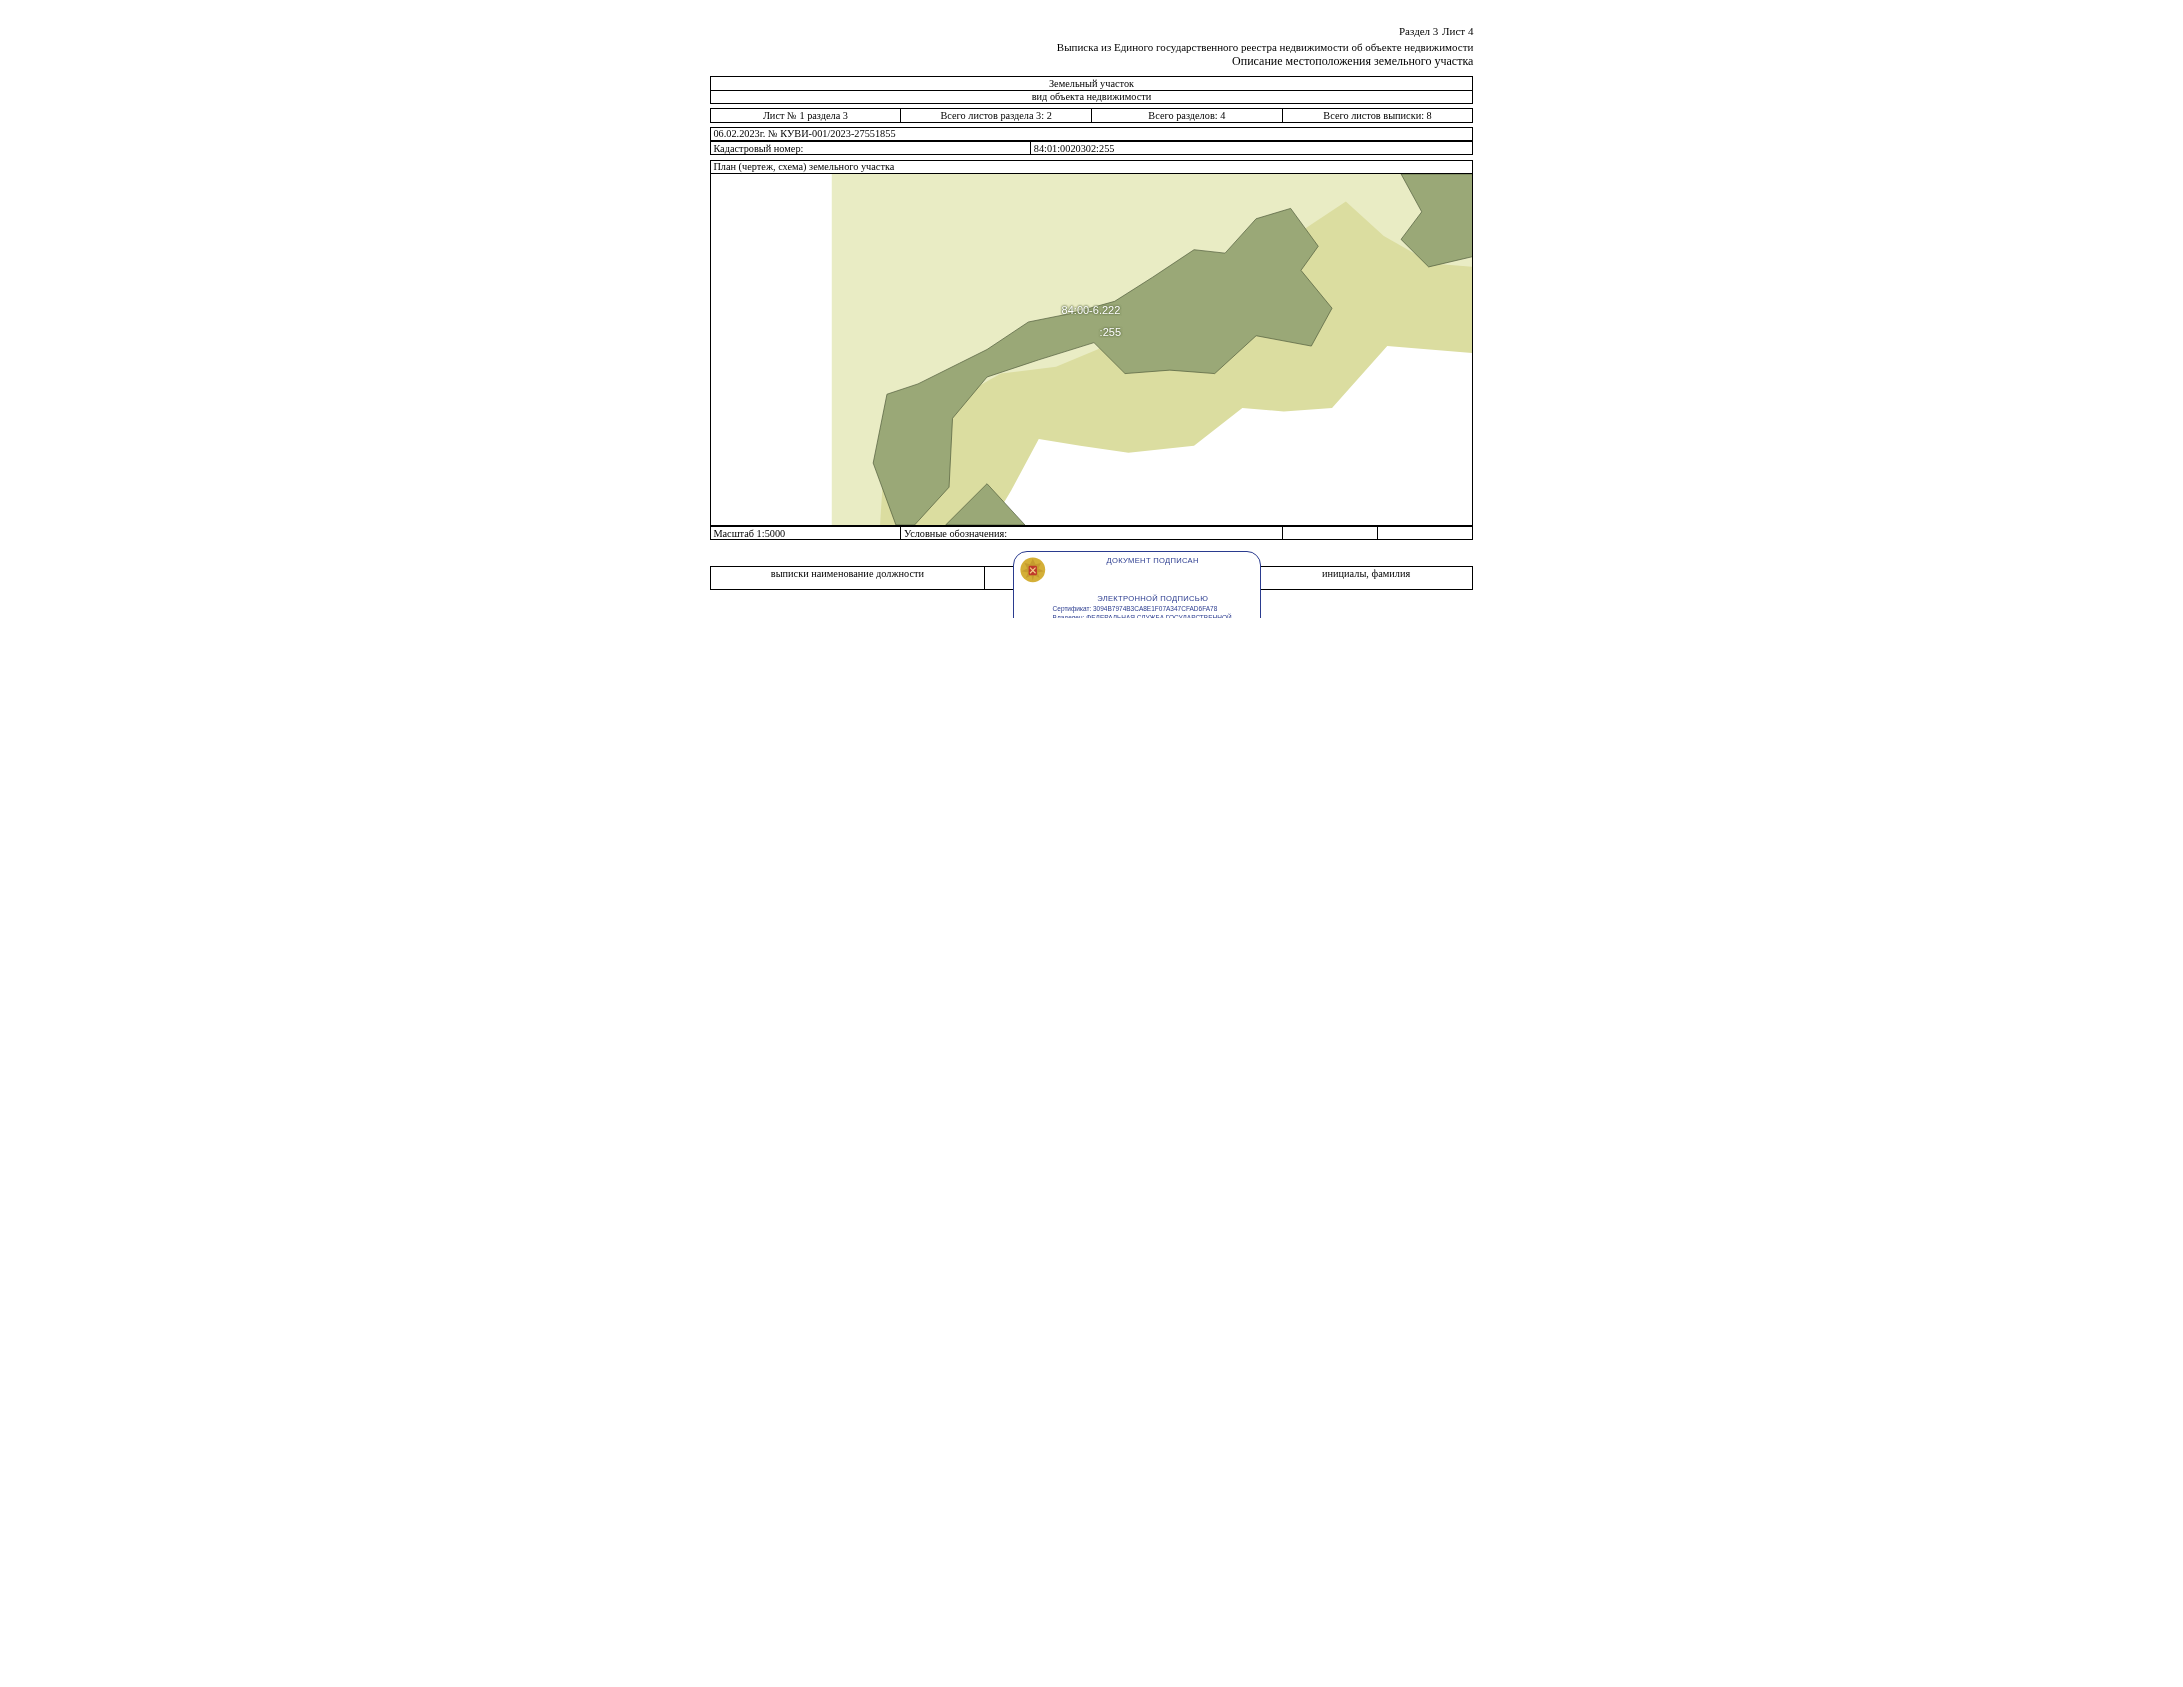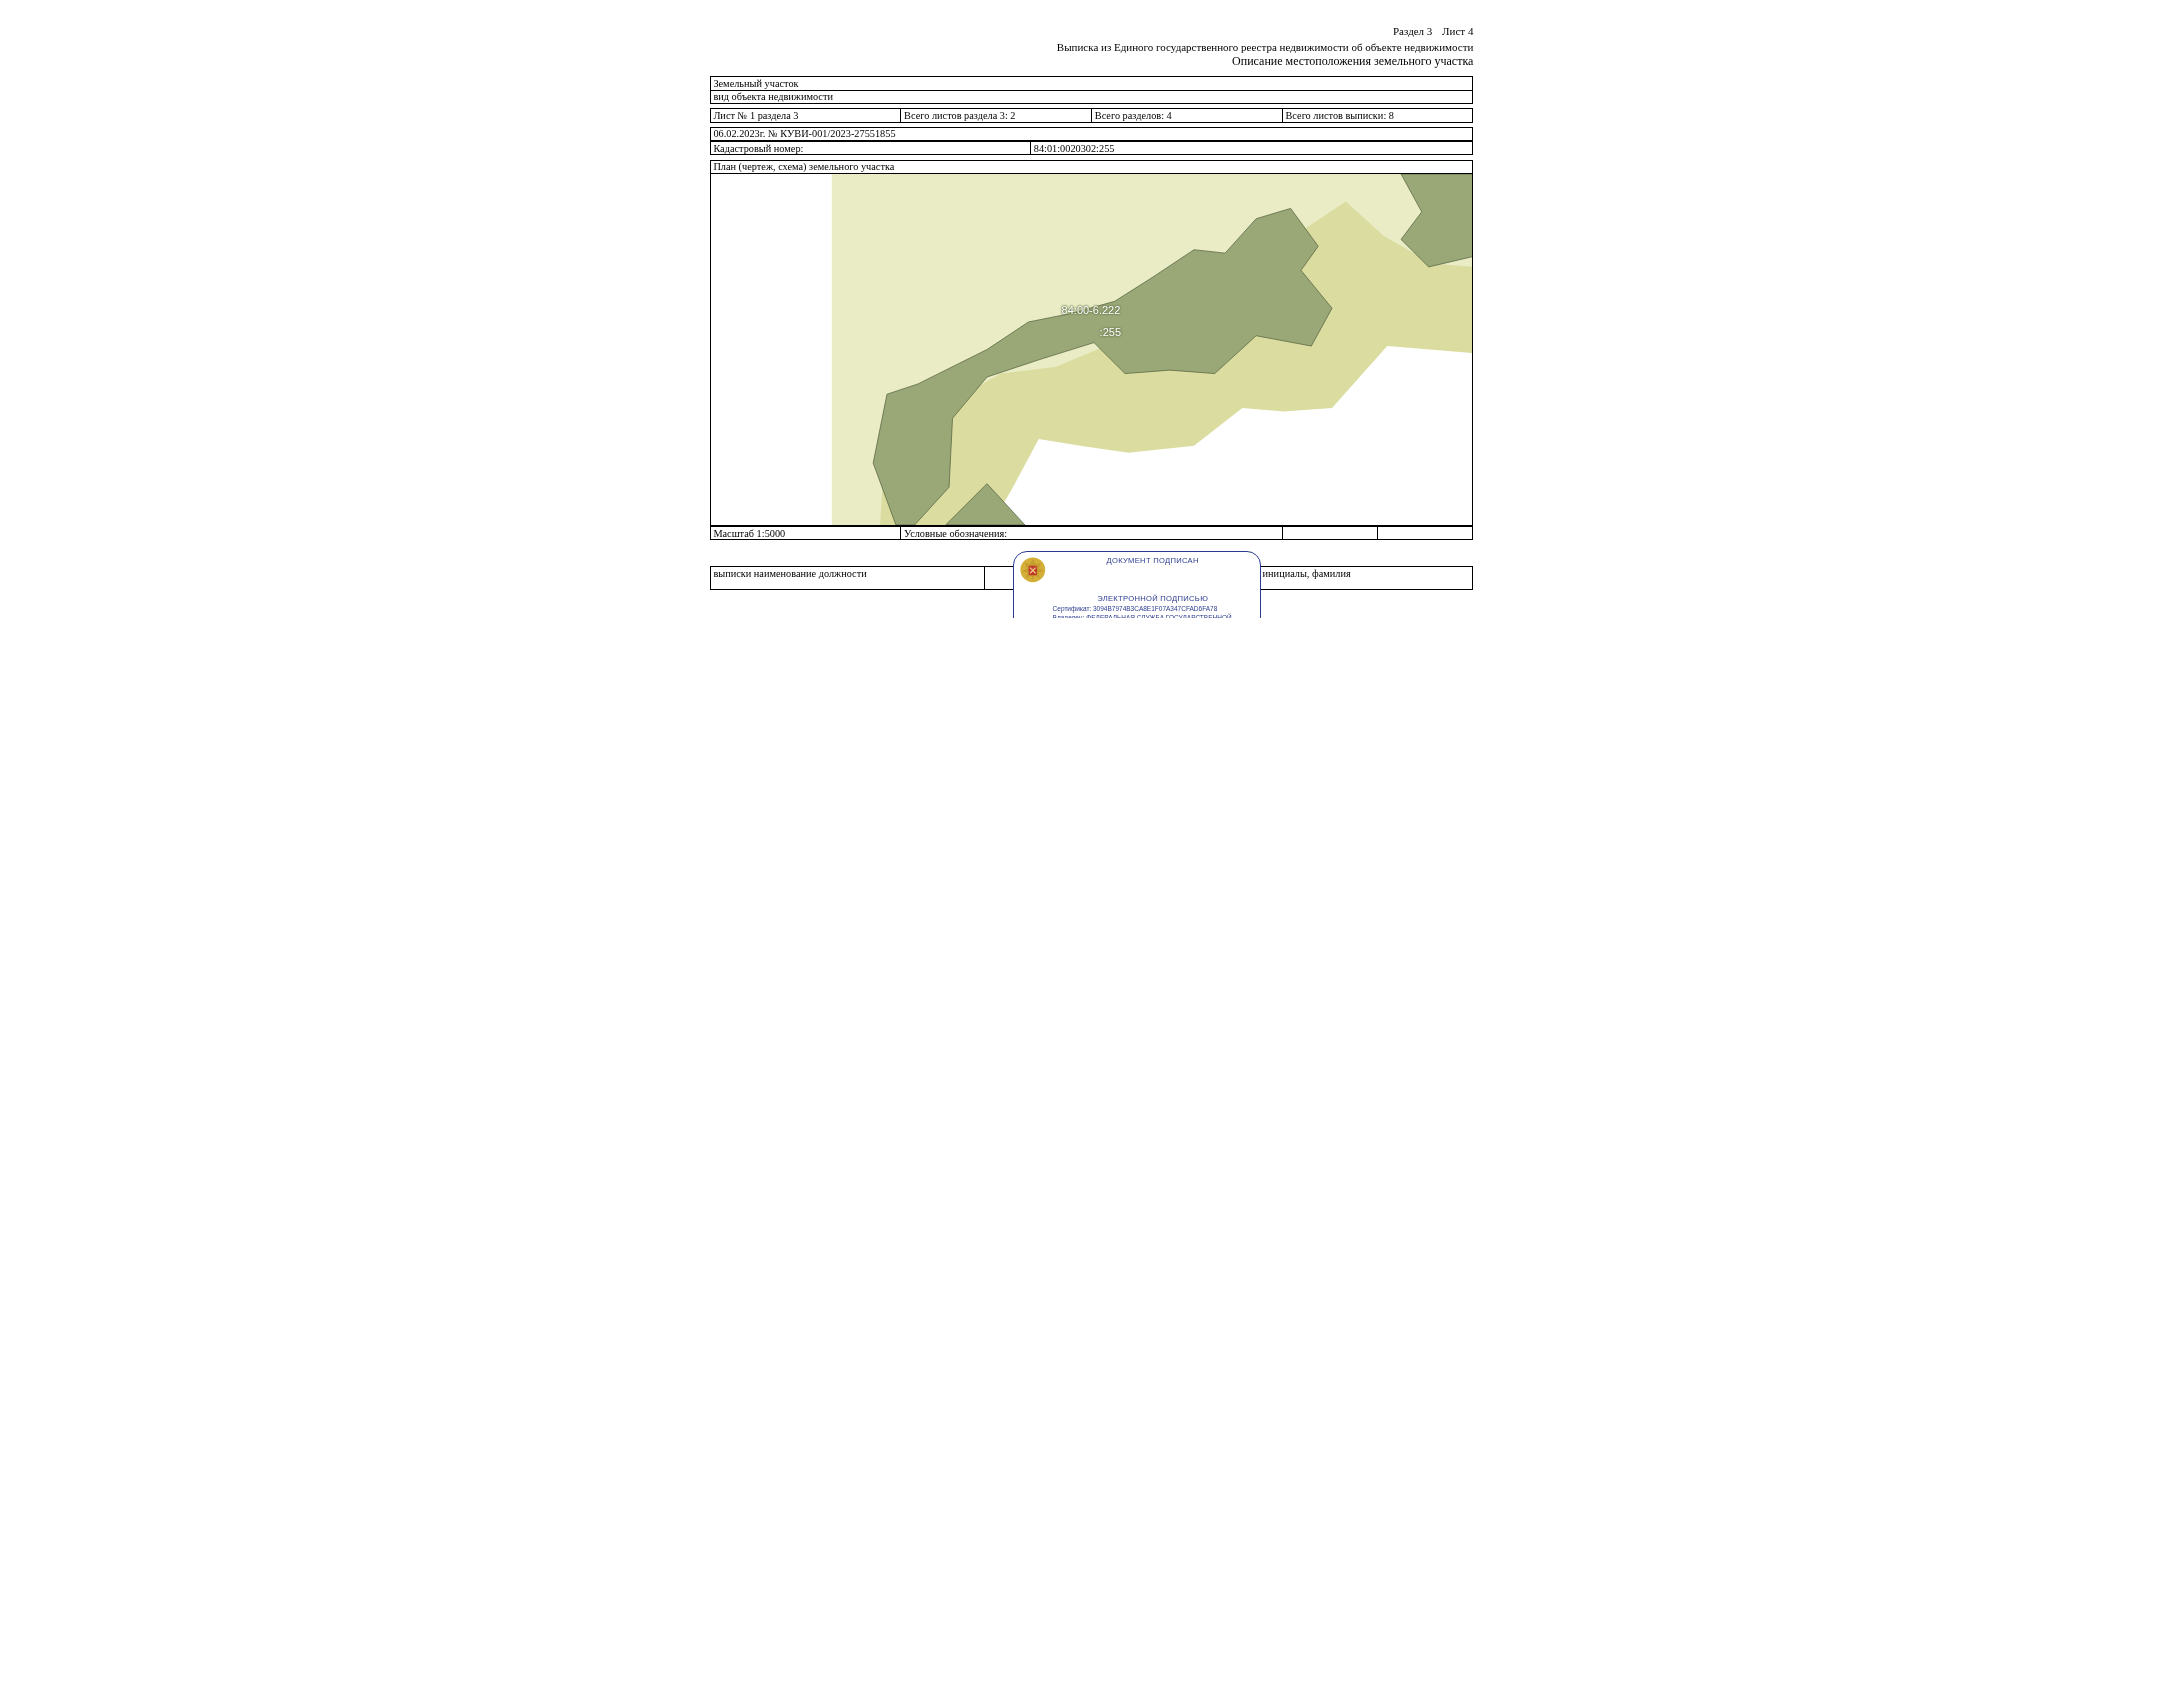--- a/index.html
+++ b/index.html
@@ -13,42 +13,42 @@
     width: 819px;
     margin: 0 auto;
     padding: 25px 27.6px 27.6px 27.6px;
     box-sizing: border-box;
   }
   .top-right {
     text-align: right;
     font-size: 11px;
     margin-bottom: 4.1px;
   }
-  .top-right span { margin-left: 7px; }
+  .top-right span { margin-left: 1px; }
   .title {
     text-align: right;
     font-size: 11px;
     margin: 1.4px 0;
   }
   .subtitle {
     text-align: right;
     font-size: 12px;
     margin: 1.4px 0 6.9px 0;
   }
   table {
     border-collapse: collapse;
     width: 100%;
   }
   td {
     border: 0.7px solid #000;
     font-size: 10.3px;
     padding: 0.7px 2.8px;
     vertical-align: top;
   }
-  .center { }
+  .center { text-align: center; }
   .spacer { height: 4.1px; }
 
   .plan-title-cell {
     border: 0.7px solid #000;
     font-size: 10.3px;
     padding: 0.7px 2.8px;
   }
   .plan-box {
     border: 0.7px solid #000;
     border-top: none;

